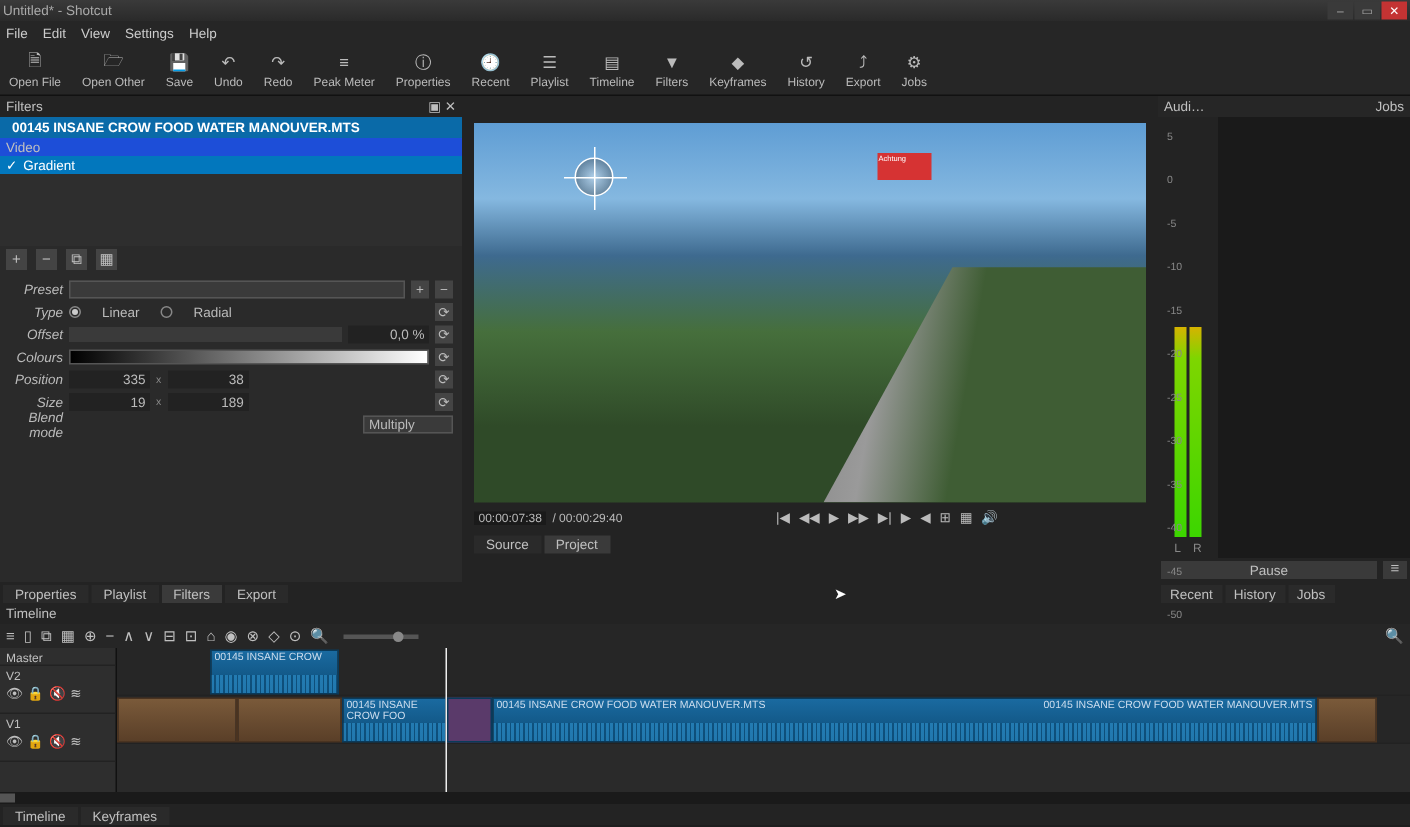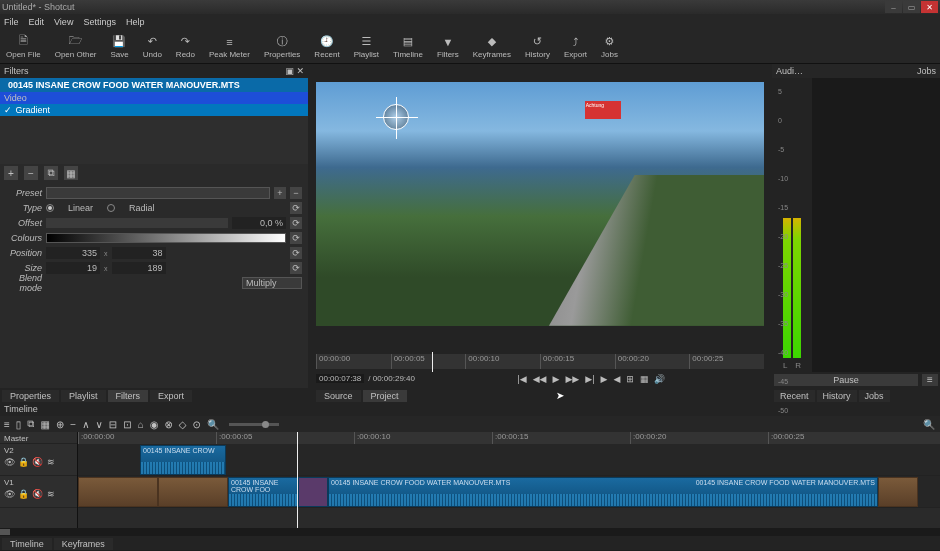--- a/index.html
+++ b/index.html
@@ -258,29 +258,20 @@
       <span class="tab">Export</span>
     </div>
   </div>
 
   <div class="centercol">
     <div class="preview">
       <div class="road"></div>
       <div class="sign">Achtung</div>
       <div class="marker"></div>
     </div>
-    <div class="ruler">
-      <div class="tick">00:00:00</div>
-      <div class="tick">00:00:05</div>
-      <div class="tick">00:00:10</div>
-      <div class="tick">00:00:15</div>
-      <div class="tick">00:00:20</div>
-      <div class="tick">00:00:25</div>
-      <div class="ph"></div>
-    </div>
     <div class="transport">
       <span class="time">00:00:07:38</span>
       <span>/ 00:00:29:40</span>
       <div class="btns">
         <span>|◀</span>
         <span>◀◀</span>
         <span>▶</span>
         <span>▶▶</span>
         <span>▶|</span>
         <span>▶</span>
@@ -382,28 +373,20 @@
       <span>V1</span>
       <div class="ctrls">
         <span>👁</span>
         <span>🔒</span>
         <span>🔇</span>
         <span>≋</span>
       </div>
     </div>
   </div>
   <div class="tracks-body">
-    <div class="tl-ruler">
-      <div class="t">:00:00:00</div>
-        <div class="t">:00:00:05</div>
-      <div class="t">:00:00:10</div>
-        <div class="t">:00:00:15</div>
-      <div class="t">:00:00:20</div>
-        <div class="t">:00:00:25</div>
-    </div>
     <div class="track-lane">
       <div class="clip" style="left:62px;width:86px"><span>00145 INSANE CROW</span><div class="wave"></div></div>
     </div>
     <div class="track-lane">
       <div class="clip brown" style="left:0;width:80px"></div>
       <div class="clip brown" style="left:80px;width:70px"></div>
       <div class="clip" style="left:150px;width:70px"><span>00145 INSANE CROW FOO</span><div class="wave"></div></div>
       <div class="clip purple" style="left:220px;width:30px"></div>
       <div class="clip" style="left:250px;width:550px"><span>00145 INSANE CROW FOOD WATER MANOUVER.MTS</span><div class="wave"></div><span style="position:absolute;right:2px;top:1px">00145 INSANE CROW FOOD WATER MANOUVER.MTS</span></div>
       <div class="clip brown" style="left:800px;width:40px"></div>

